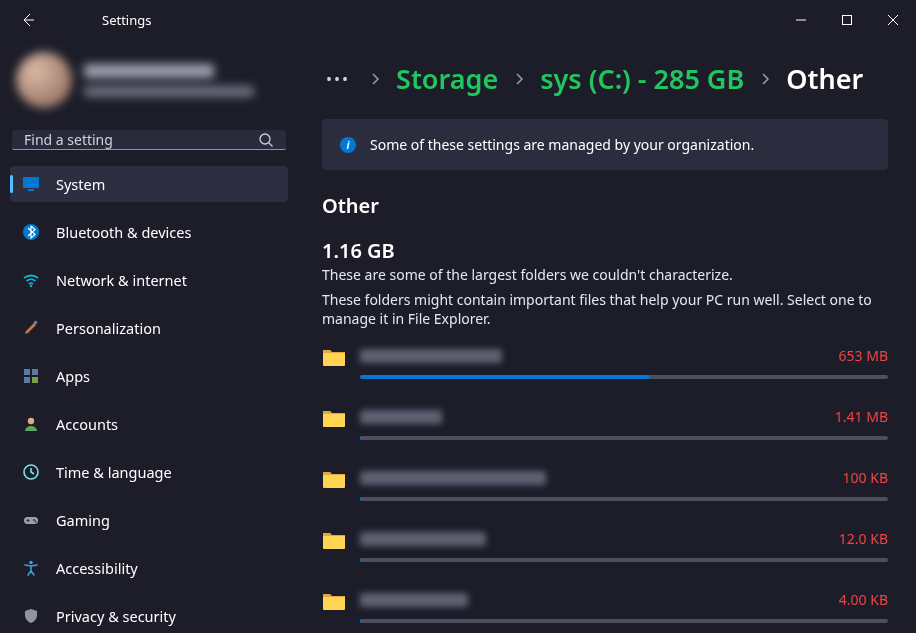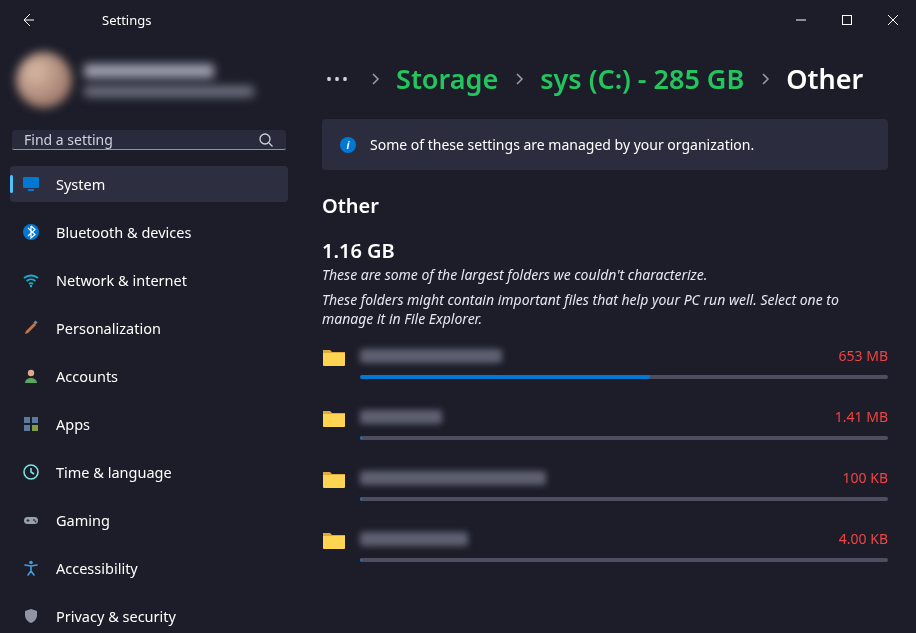--- a/index.html
+++ b/index.html
@@ -40,21 +40,21 @@
     .bc-ell { color:#d0d0dc; letter-spacing:2px; font-size:16px; padding:0 4px; }
     .bc-sep { color:#9a9cae; }
     .bc-item { font-size:27px; font-weight:600; color:#22c55e; }
     .bc-item.current { color:#fff; }
 
     .notice { background:#2b2d3e; border-radius:4px; padding:16px 18px; display:flex; align-items:center; gap:14px; font-size:14px; margin-bottom:22px; }
     .notice-icon { width:16px; height:16px; border-radius:50%; background:#0078d4; display:flex; align-items:center; justify-content:center; font-size:10px; font-weight:700; color:#fff; font-style:italic; flex-shrink:0; }
 
     .section-h { font-size:20px; font-weight:600; margin-bottom:18px; }
     .total-size { font-size:20px; font-weight:600; margin-bottom:1px; }
-    .desc { font-size:14px; color:#e6e7ef; margin-bottom:12px;font-style:italic; }
+    .desc { font-size:14px; color:#e6e7ef; margin-bottom:12px; }
     .desc + .desc { margin-top:-6px; margin-bottom:18px; }
 
     .folder { display:flex; align-items:flex-start; gap:14px; margin-bottom:28px; cursor:pointer; }
     .folder-icon { width:24px; height:20px; flex-shrink:0; margin-top:1px; }
     .folder-body { flex:1; }
     .folder-top { display:flex; justify-content:space-between; align-items:center; margin-bottom:10px; }
     .folder-name { height:14px; background:#5f6172; border-radius:3px; filter:blur(3px); }
     .folder-size { font-size:14px; color:#ef4444; }
     .bar { height:4px; background:#4d4f61; border-radius:2px; overflow:hidden; }
     .bar-fill { height:100%; background:#0078d4; border-radius:2px; }
@@ -142,40 +142,40 @@
             <svg width="18" height="18" viewBox="0 0 18 18">
               <path d="M3 15l3-1 8-8-2-2-8 8z" fill="#c77448"></path>
               <rect x="12" y="2" width="3" height="3" transform="rotate(45 13.5 3.5)" fill="#7a879a"></rect>
             </svg>
           </span>
           <span>Personalization</span>
         </div>
         <div class="nav-item">
           <span class="nav-icon">
             <svg width="18" height="18" viewBox="0 0 18 18">
-              <circle cx="9" cy="6" r="3.2" fill="#e0a884"></circle>
-              <path d="M3 16a6 5 0 0 1 12 0z" fill="#5aa85f"></path>
-            </svg>
-          </span>
-          <span>Accounts</span>
-        </div>
-        <div class="nav-item">
-          <span class="nav-icon">
-            <svg width="18" height="18" viewBox="0 0 18 18">
               <rect x="2" y="2" width="6" height="6" fill="#5a7aa0"></rect>
               <rect x="10" y="2" width="6" height="6" fill="#5a7aa0"></rect>
               <rect x="2" y="10" width="6" height="6" fill="#5a7aa0"></rect>
               <rect x="10" y="10" width="6" height="6" fill="#7fa040"></rect>
             </svg>
           </span>
           <span>Apps</span>
         </div>
         <div class="nav-item">
           <span class="nav-icon">
             <svg width="18" height="18" viewBox="0 0 18 18">
+              <circle cx="9" cy="6" r="3.2" fill="#e0a884"></circle>
+              <path d="M3 16a6 5 0 0 1 12 0z" fill="#5aa85f"></path>
+            </svg>
+          </span>
+          <span>Accounts</span>
+        </div>
+        <div class="nav-item">
+          <span class="nav-icon">
+            <svg width="18" height="18" viewBox="0 0 18 18">
               <circle cx="9" cy="9" r="7" fill="none" stroke="#7de0e4" stroke-width="1.6"></circle>
               <path d="M9 5v4l3 2" fill="none" stroke="#7de0e4" stroke-width="1.6"></path>
             </svg>
           </span>
           <span>Time &amp; language</span>
         </div>
         <div class="nav-item">
           <span class="nav-icon">
             <svg width="18" height="18" viewBox="0 0 18 18">
               <rect x="2" y="6" width="14" height="7" rx="3.5" fill="#9aa0ad"></rect>
@@ -289,20 +289,35 @@
             </div>
           </div>
         </div>
         <div class="folder">
           <svg class="folder-icon" viewBox="0 0 24 20">
             <path d="M1 3h7l2 2h13v2H1z" fill="#e0a93e"></path>
             <path d="M1 6h22v12a1 1 0 0 1-1 1H2a1 1 0 0 1-1-1z" fill="#ffd453"></path>
           </svg>
           <div class="folder-body">
             <div class="folder-top">
+              <div class="folder-name" style="width:126px"></div>
+              <div class="folder-size">12.0 KB</div>
+            </div>
+            <div class="bar">
+              <div class="bar-fill min" style="width:0.3%"></div>
+            </div>
+          </div>
+        </div>
+        <div class="folder">
+          <svg class="folder-icon" viewBox="0 0 24 20">
+            <path d="M1 3h7l2 2h13v2H1z" fill="#e0a93e"></path>
+            <path d="M1 6h22v12a1 1 0 0 1-1 1H2a1 1 0 0 1-1-1z" fill="#ffd453"></path>
+          </svg>
+          <div class="folder-body">
+            <div class="folder-top">
               <div class="folder-name" style="width:108px"></div>
               <div class="folder-size">4.00 KB</div>
             </div>
             <div class="bar">
               <div class="bar-fill min" style="width:0.3%"></div>
             </div>
           </div>
         </div>
       </div>
 

